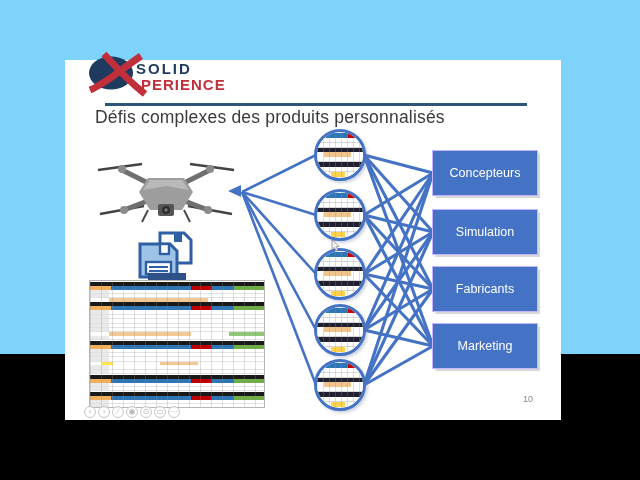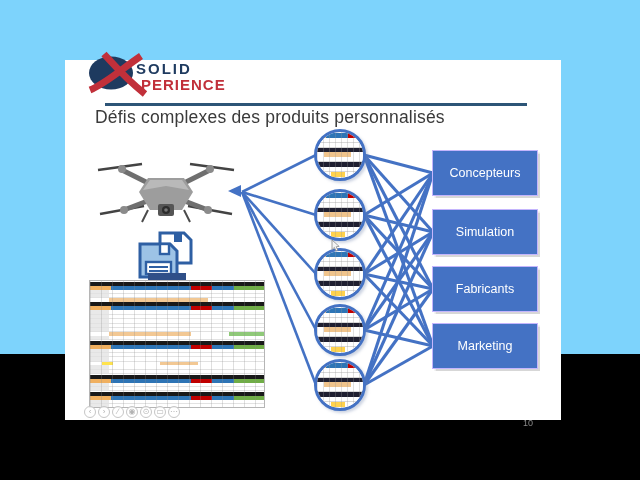--- a/index.html
+++ b/index.html
@@ -45,21 +45,21 @@
   .m-data{height:5px;background:linear-gradient(0deg,#d8d8d8 0 .8px,#fff .8px);}
   .m-section{height:4.4px;background:#1f1f30;}
   .m-tan{height:5px;background:linear-gradient(90deg,#fff 0 15%,#f0c48c 15% 75%,#fff 75%);}
   .m-yellow{height:5px;background:linear-gradient(90deg,#fff 0 30%,#ffd24d 30% 60%,#fff 60%);}
 
   
   .tbox{position:absolute;left:367px;width:106px;height:46px;background:#4472c4;
     border:1px solid #c4b5fd;box-shadow:1.5px 1.5px 1px #d7d7d7;display:flex;align-items:center;
     justify-content:center;color:#fff;font-size:12.5px;box-sizing:border-box;}
 
-  .pagenum{position:absolute;left:458px;top:334px;font-size:9px;color:#8a8a8a;margin-top:24px;}
+  .pagenum{position:absolute;left:458px;top:334px;font-size:9px;color:#8a8a8a;}
   .cursor{position:absolute;left:266px;top:180px;}
 
   
   .controls{position:absolute;left:19px;top:346px;display:flex;gap:2px;}
   .ctl{width:12px;height:12px;border:1px solid #c6c6c6;border-radius:50%;box-sizing:border-box;
     color:#b2b2b2;font-size:8px;line-height:10px;text-align:center;background:rgba(255,255,255,.8);}
 </style>
 </head>
 <body>
 

